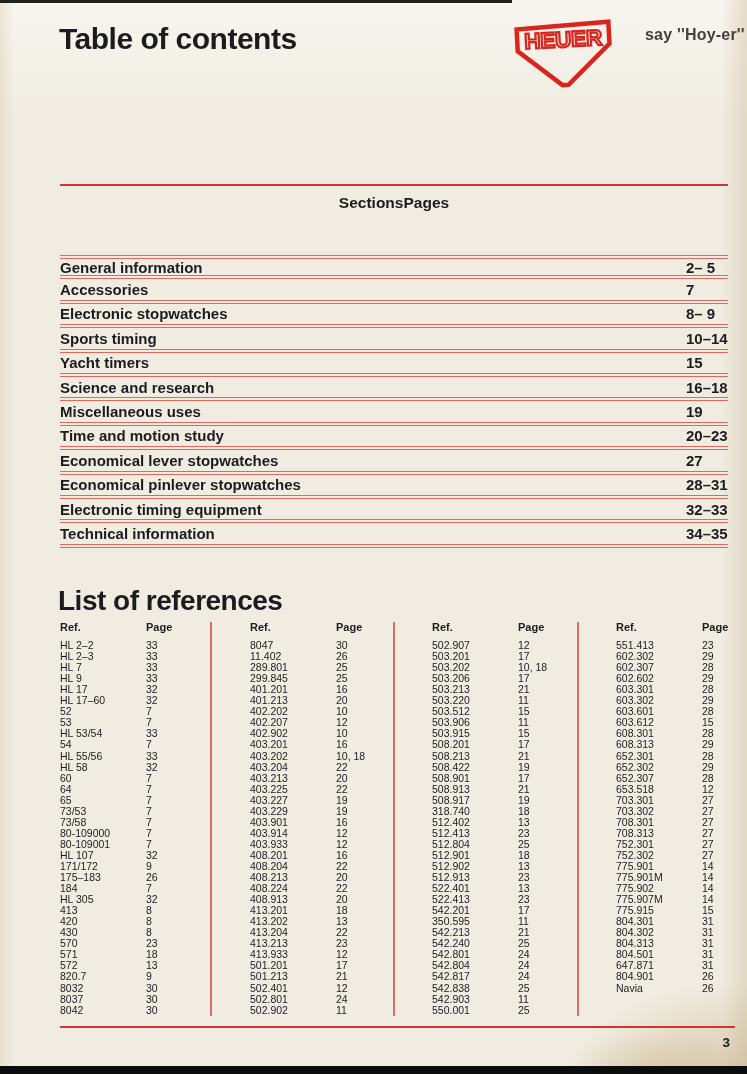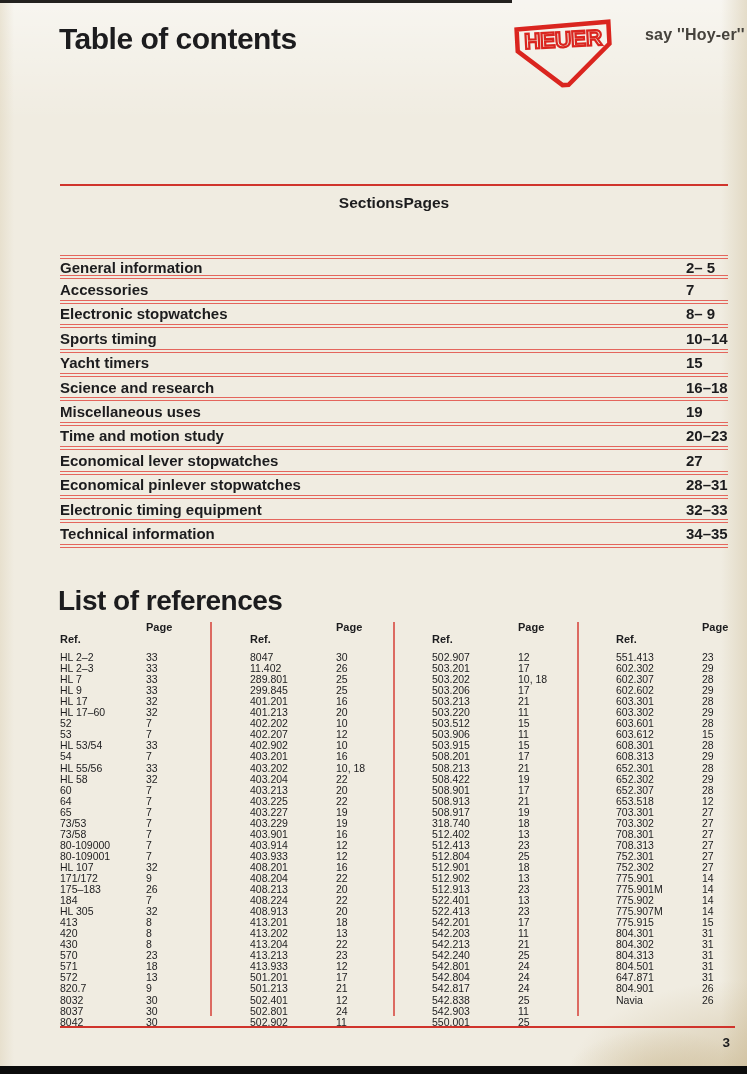--- a/index.html
+++ b/index.html
@@ -31,21 +31,21 @@
   .srow{display:flex;justify-content:space-between;align-items:center;
     box-sizing:border-box;height:24.4px;border-bottom:4px double #e4655c;
     font-size:15px;font-weight:bold;}
   .srow:first-of-type{border-top:4px double #e4655c;margin-top:36px;}
   .spages{flex:0 0 42px;text-align:left;}
 
   
   .ref-title{position:absolute;left:58px;top:585px;font-size:28px;font-weight:bold;letter-spacing:-.5px;}
   .refcol{position:absolute;top:622px;width:170px;font-size:10.5px;line-height:11.05px;}
   .refcol .hdr{display:flex;font-weight:bold;font-size:11px;margin-bottom:7px;}
-  .refcol .hdr span:first-child{width:86px;margin-top:12px;}
+  .refcol .hdr span:first-child{width:86px;}
   .rrow{display:flex;}
   .rrow span:first-child{width:86px;}
   .vsep{position:absolute;top:622px;width:1.5px;height:394px;background:#dc6a61;}
 
   .bottomline{position:absolute;left:60px;top:1026px;width:675px;height:1.5px;background:#d0342c;}
   .pagenum{position:absolute;left:700px;top:1035px;width:30px;text-align:right;
     font-size:13.5px;font-weight:bold;}
 </style>
 </head>
 <body>
@@ -504,21 +504,21 @@
       </div>
       <div class="rrow">
         <span>522.413</span>
         <span>23</span>
       </div>
       <div class="rrow">
         <span>542.201</span>
         <span>17</span>
       </div>
       <div class="rrow">
-        <span>542.203</span>
+        <span>350.595</span>
         <span>11</span>
       </div>
       <div class="rrow">
         <span>542.213</span>
         <span>21</span>
       </div>
       <div class="rrow">
         <span>542.240</span>
         <span>25</span>
       </div>

